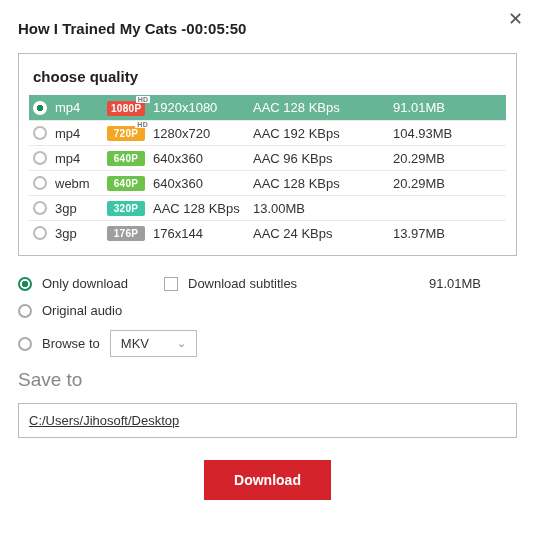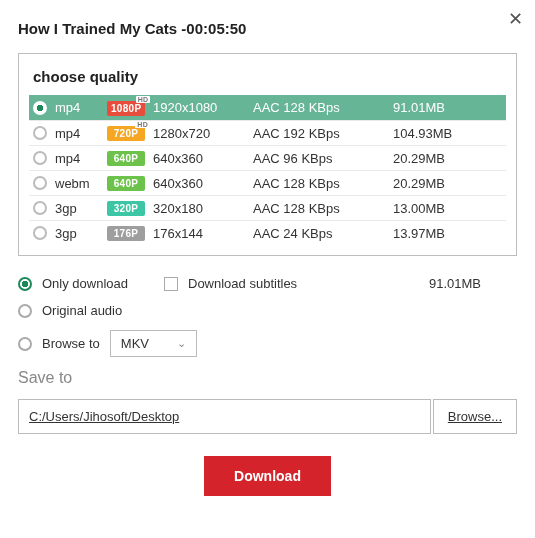--- a/index.html
+++ b/index.html
@@ -115,21 +115,21 @@
   }
   .sel-size {
     margin-left:auto; padding-right: 36px; font-size:13px; color:#333;
   }
   .select {
     display:inline-flex; align-items:center; gap:28px;
     border:1px solid #bbb; padding:5px 10px; font-size:13px; color:#333;
     cursor:pointer;
   }
   .chev { font-size:11px; color:#888; }
-  .save-label { font-size:16px; color:#888; margin-top:8px; }
+  .save-label { font-size:19px; color:#888; margin-top:8px; }
   .save-row { display:flex; gap:2px; margin-top:12px;text-decoration:underline; }
   .path {
     flex:1; border:1px solid #bbb; padding:9px 10px; font-size:13px; color:#333;
     background:#fff;
   }
   .browse {
     border:1px solid #bbb; padding:9px 14px; font-size:13px; color:#333;
     background:#fff; cursor:pointer;
   }
   .dl-row { display:flex; justify-content:center; margin-top:22px; }
@@ -183,21 +183,20 @@
       <span><span class="badge badge-640">640P</span></span>
       <span class="res">640x360</span>
       <span class="audio">AAC 128 KBps</span>
       <span class="size">20.29MB</span>
     </div>
 
     <div class="row">
       <span class="radio"></span>
       <span class="fmt">3gp</span>
       <span><span class="badge badge-320">320P</span></span>
-      <span class="res">320x180</span>
       <span class="audio">AAC 128 KBps</span>
       <span class="size">13.00MB</span>
     </div>
 
     <div class="row">
       <span class="radio"></span>
       <span class="fmt">3gp</span>
       <span><span class="badge badge-176">176P</span></span>
       <span class="res">176x144</span>
       <span class="audio">AAC 24 KBps</span>
@@ -225,18 +224,17 @@
     <span class="select">
       <span>MKV</span>
       <span class="chev">⌄</span>
     </span>
   </div>
 </div>
 
 <div class="save-label">Save to</div>
 <div class="save-row">
   <input class="path" value="C:/Users/Jihosoft/Desktop" style="">
-  <button class="browse">Browse...</button>
 </div>
 
 <div class="dl-row">
   <button class="dl">Download</button>
 </div>
 
 </body></html>

